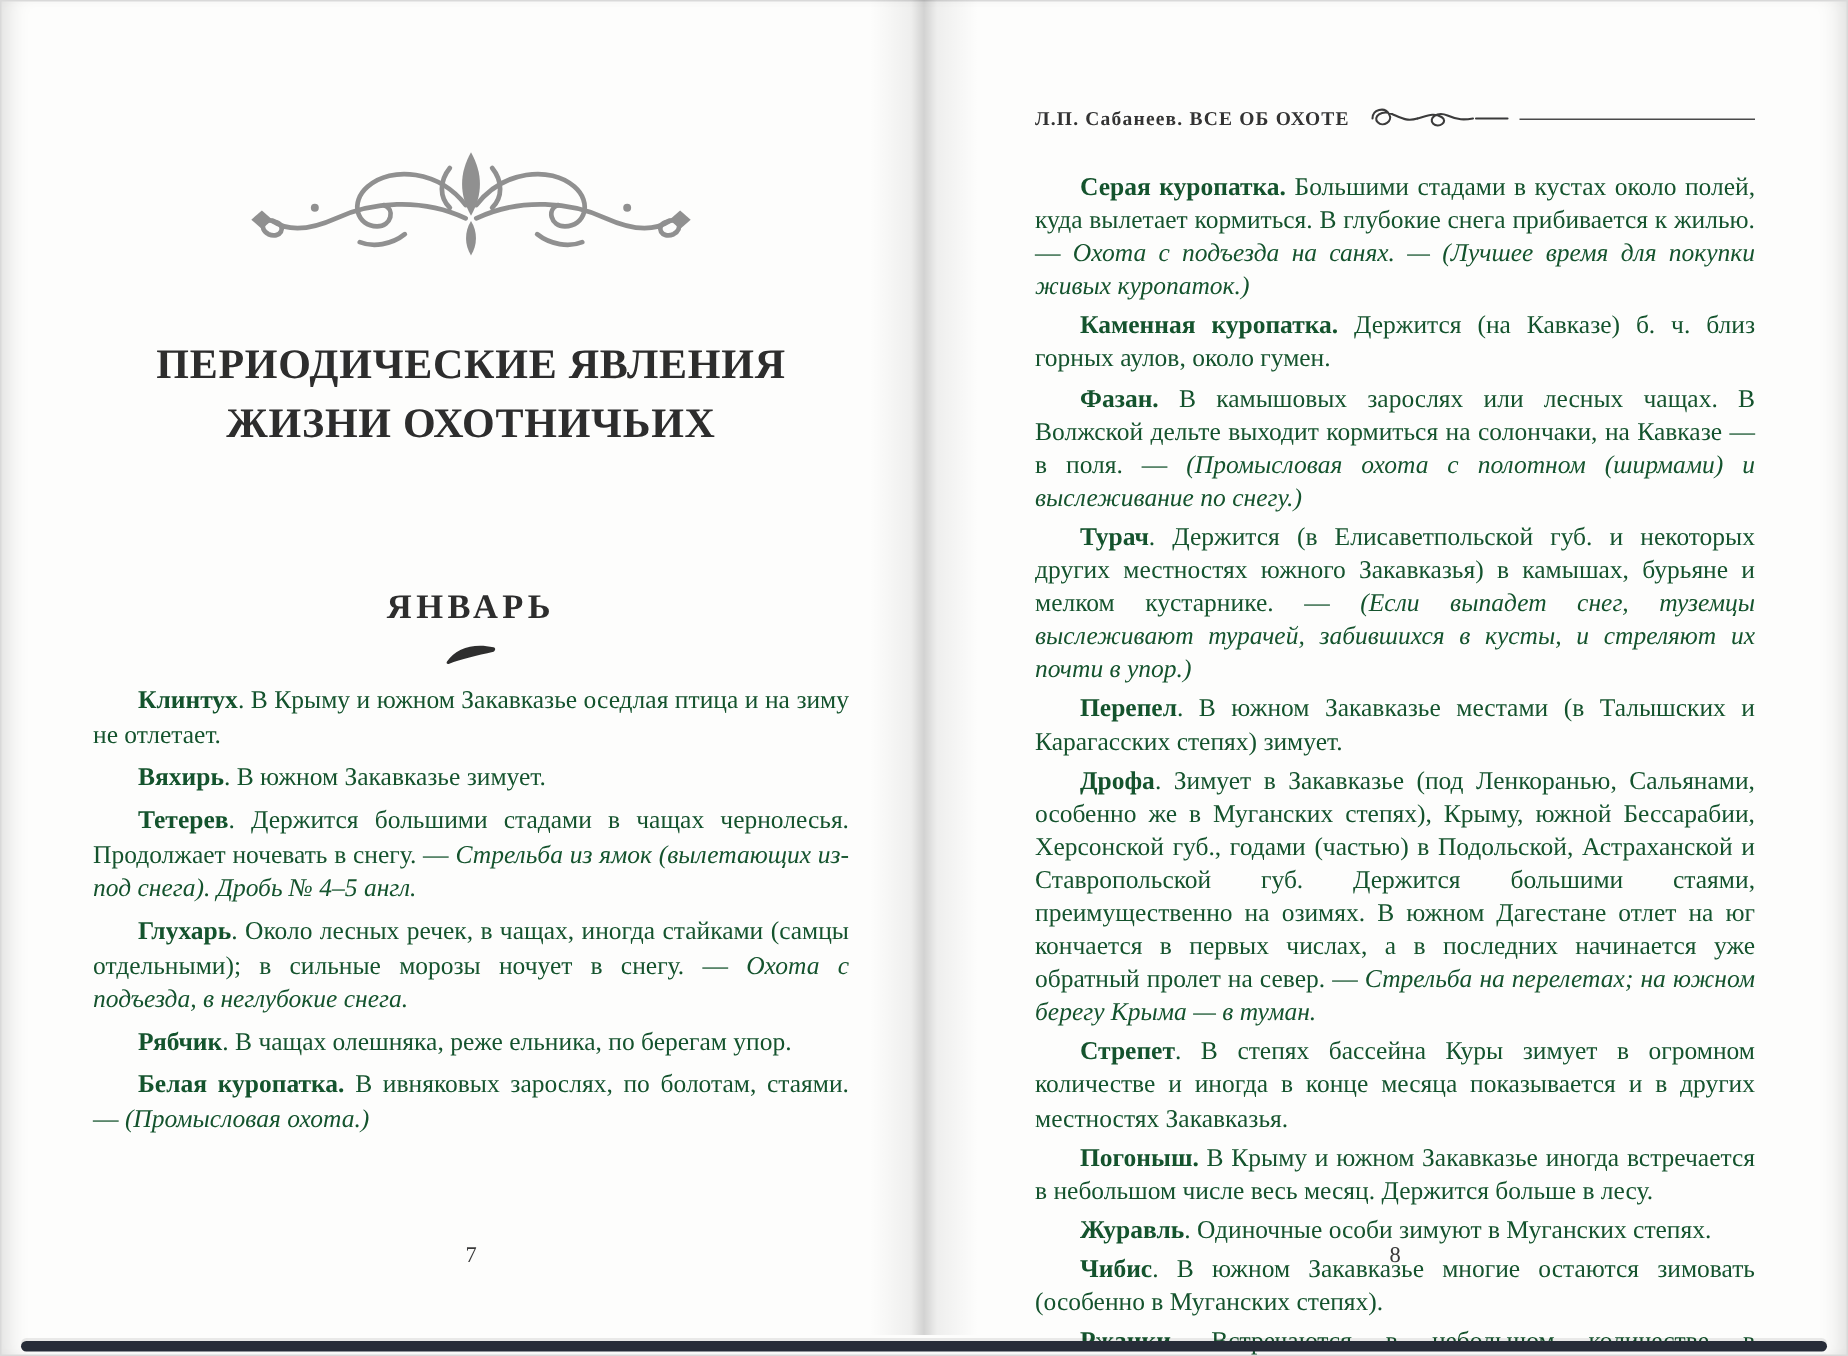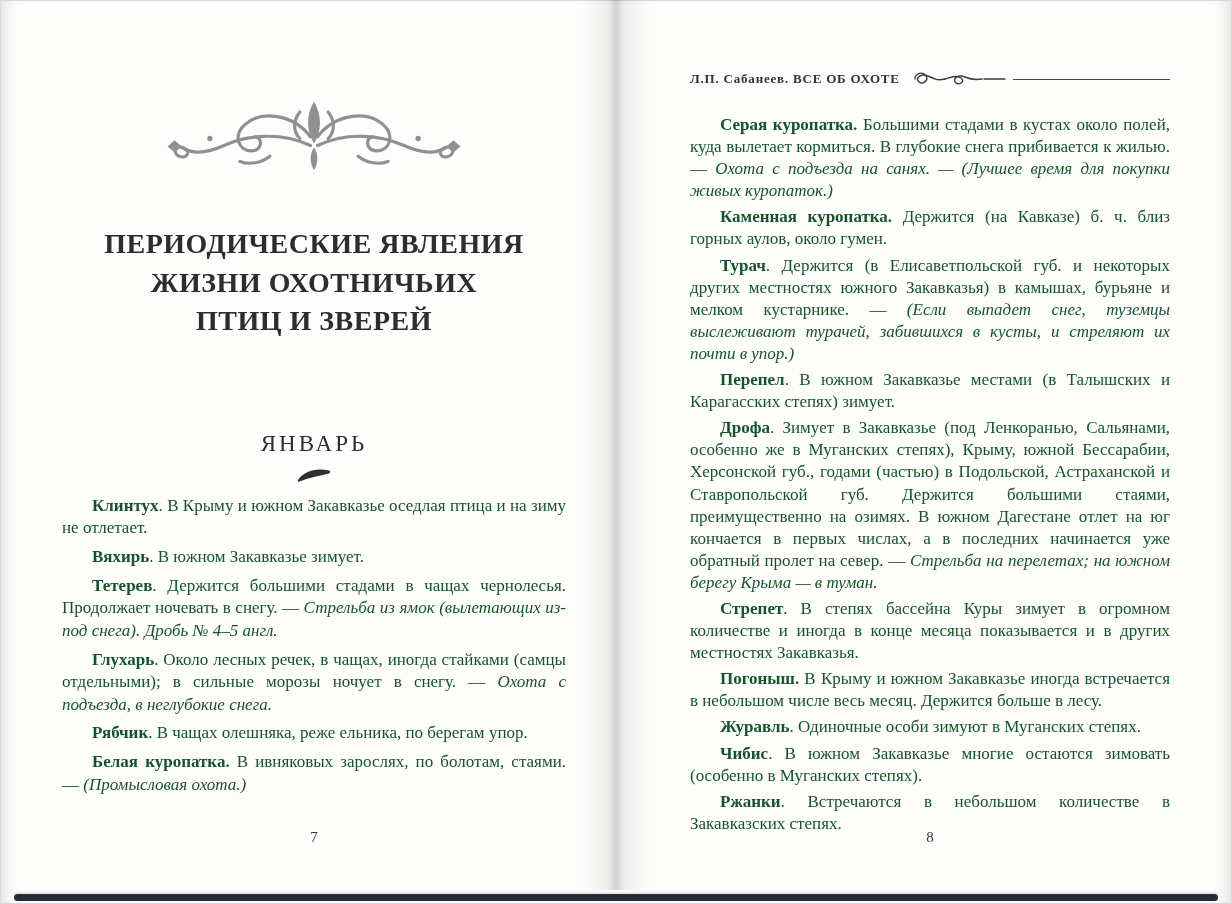--- a/index.html
+++ b/index.html
@@ -45,21 +45,21 @@
     margin: 44px 0 16px;
     text-align: center;
     font-size: 28px; line-height: 1.38;
     font-weight: 700; letter-spacing: 0.5px;
     color: #2d2d2d;
   }
   .book-title span { display: block; }
   .section-heading {
     margin: 90px 0 0;
     text-align: center;
-    font-size: 23px; font-weight: 400; letter-spacing: 3px;
+    font-size: 23px; font-weight: 700; letter-spacing: 3px;
     color: #2d2d2d;
   }
   .subsection-heading {
     margin: 20px 0 0;
     text-align: center;
     font-size: 18px; font-weight: 700;
     color: #2d2d2d;
   }
   .leaf { display: block; margin: 10px auto 4px; }
 
@@ -117,21 +117,20 @@
         </defs>
         <use href="#orn-half"></use>
         <use href="#orn-half" transform="translate(340,0) scale(-1,1)"></use>
         <path d="M170 6 C161 22 161 38 170 54 C179 38 179 22 170 6 Z" fill="#909090"></path>
         <path d="M170 58 C165 66 165 76 170 84 C175 76 175 66 170 58 Z" fill="#909090"></path>
       </svg>
 
       <h1 class="book-title">
         <span>ПЕРИОДИЧЕСКИЕ ЯВЛЕНИЯ</span>
         <span>ЖИЗНИ ОХОТНИЧЬИХ</span>
-        <span>ПТИЦ И ЗВЕРЕЙ</span>
       </h1>
 
       <h2 class="section-heading">ЯНВАРЬ</h2>
 
 
       <svg class="leaf" width="36" height="16" viewBox="0 0 36 16" aria-hidden="true">
         <path d="M2 13 C8 4 20 0.5 33 3.5 C34.5 4 34.5 5.5 33 6.5 C22 9 11 11.5 3.5 14.5 C2 15 1.3 14 2 13 Z" fill="#2e2e2e"></path>
       </svg>
 
       <div class="paragraphs">
@@ -156,20 +155,21 @@
             <path d="M33 11 C40 9 44 7 49 10 C54 13 47 18 43.5 14.5 C40 11 46 6 53 9 C60 12 64 12 70 11"></path>
             <path d="M72 11 L93 11"></path>
           </g>
         </svg>
         <span class="header-rule"></span>
       </div>
 
       <div class="paragraphs">
           <p><span class="r-bold">Серая куропатка.</span><span class="r-normal"> Большими стадами в кустах около полей, куда вылетает кормиться. В глубокие снега прибивается к жилью. — </span><span class="r-italic">Охота с подъезда на санях. — (Лучшее время для покупки живых куропаток.)</span></p>
           <p><span class="r-bold">Каменная куропатка.</span><span class="r-normal"> Держится (на Кавказе) б. ч. близ горных аулов, около гумен.</span></p>
+          <p><span class="r-bold">Фазан.</span><span class="r-normal"> В камышовых зарослях или лесных чащах. В Волжской дельте выходит кормиться на солончаки, на Кавказе — в поля. — </span><span class="r-italic">(Промысловая охота с полотном (ширмами) и выслеживание по снегу.)</span></p>
           <p><span class="r-bold">Турач</span><span class="r-normal">. Держится (в Елисаветпольской губ. и некоторых других местностях южного Закавказья) в камышах, бурьяне и мелком кустарнике. — </span><span class="r-italic">(Если выпадет снег, туземцы выслеживают турачей, забившихся в кусты, и стреляют их почти в упор.)</span></p>
           <p><span class="r-bold">Перепел</span><span class="r-normal">. В южном Закавказье местами (в Талышских и Карагасских степях) зимует.</span></p>
           <p><span class="r-bold">Дрофа</span><span class="r-normal">. Зимует в Закавказье (под Ленкоранью, Сальянами, особенно же в Муганских степях), Крыму, южной Бессарабии, Херсонской губ., годами (частью) в Подольской, Астраханской и Ставропольской губ. Держится большими стаями, преимущественно на озимях. В южном Дагестане отлет на юг кончается в первых числах, а в последних начинается уже обратный пролет на север. — </span><span class="r-italic">Стрельба на перелетах; на южном берегу Крыма — в туман.</span></p>
           <p><span class="r-bold">Стрепет</span><span class="r-normal">. В степях бассейна Куры зимует в огромном количестве и иногда в конце месяца показывается и в других местностях Закавказья.</span></p>
           <p><span class="r-bold">Погоныш.</span><span class="r-normal"> В Крыму и южном Закавказье иногда встречается в небольшом числе весь месяц. Держится больше в лесу.</span></p>
           <p><span class="r-bold">Журавль</span><span class="r-normal">. Одиночные особи зимуют в Муганских степях.</span></p>
           <p><span class="r-bold">Чибис</span><span class="r-normal">. В южном Закавказье многие остаются зимовать (особенно в Муганских степях).</span></p>
           <p><span class="r-bold">Ржанки</span><span class="r-normal">. Встречаются в небольшом количестве в Закавказских степях.</span></p>
         </div>
 

